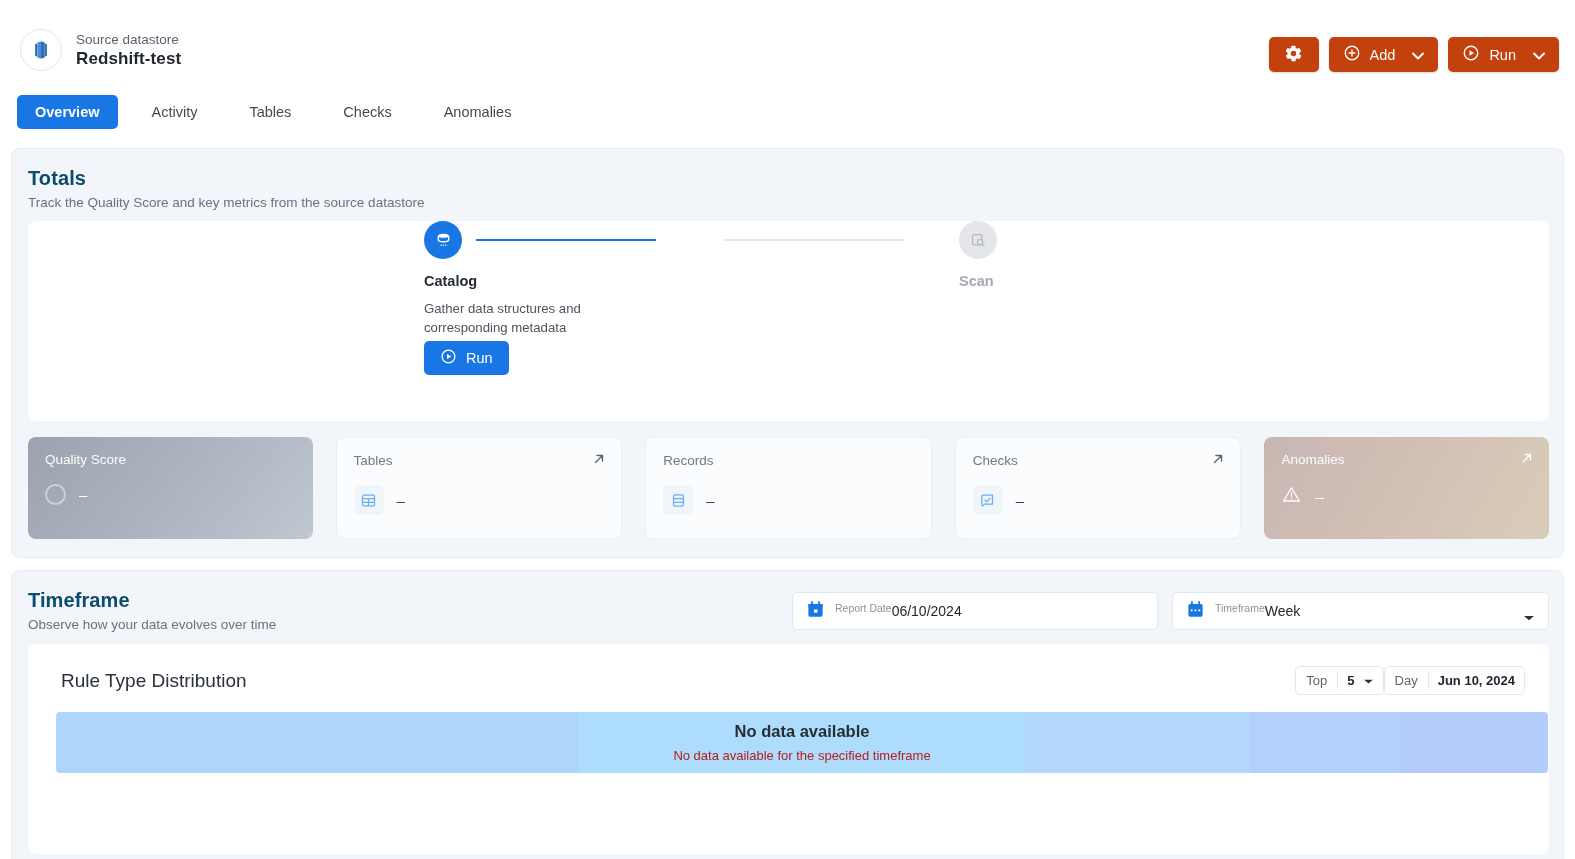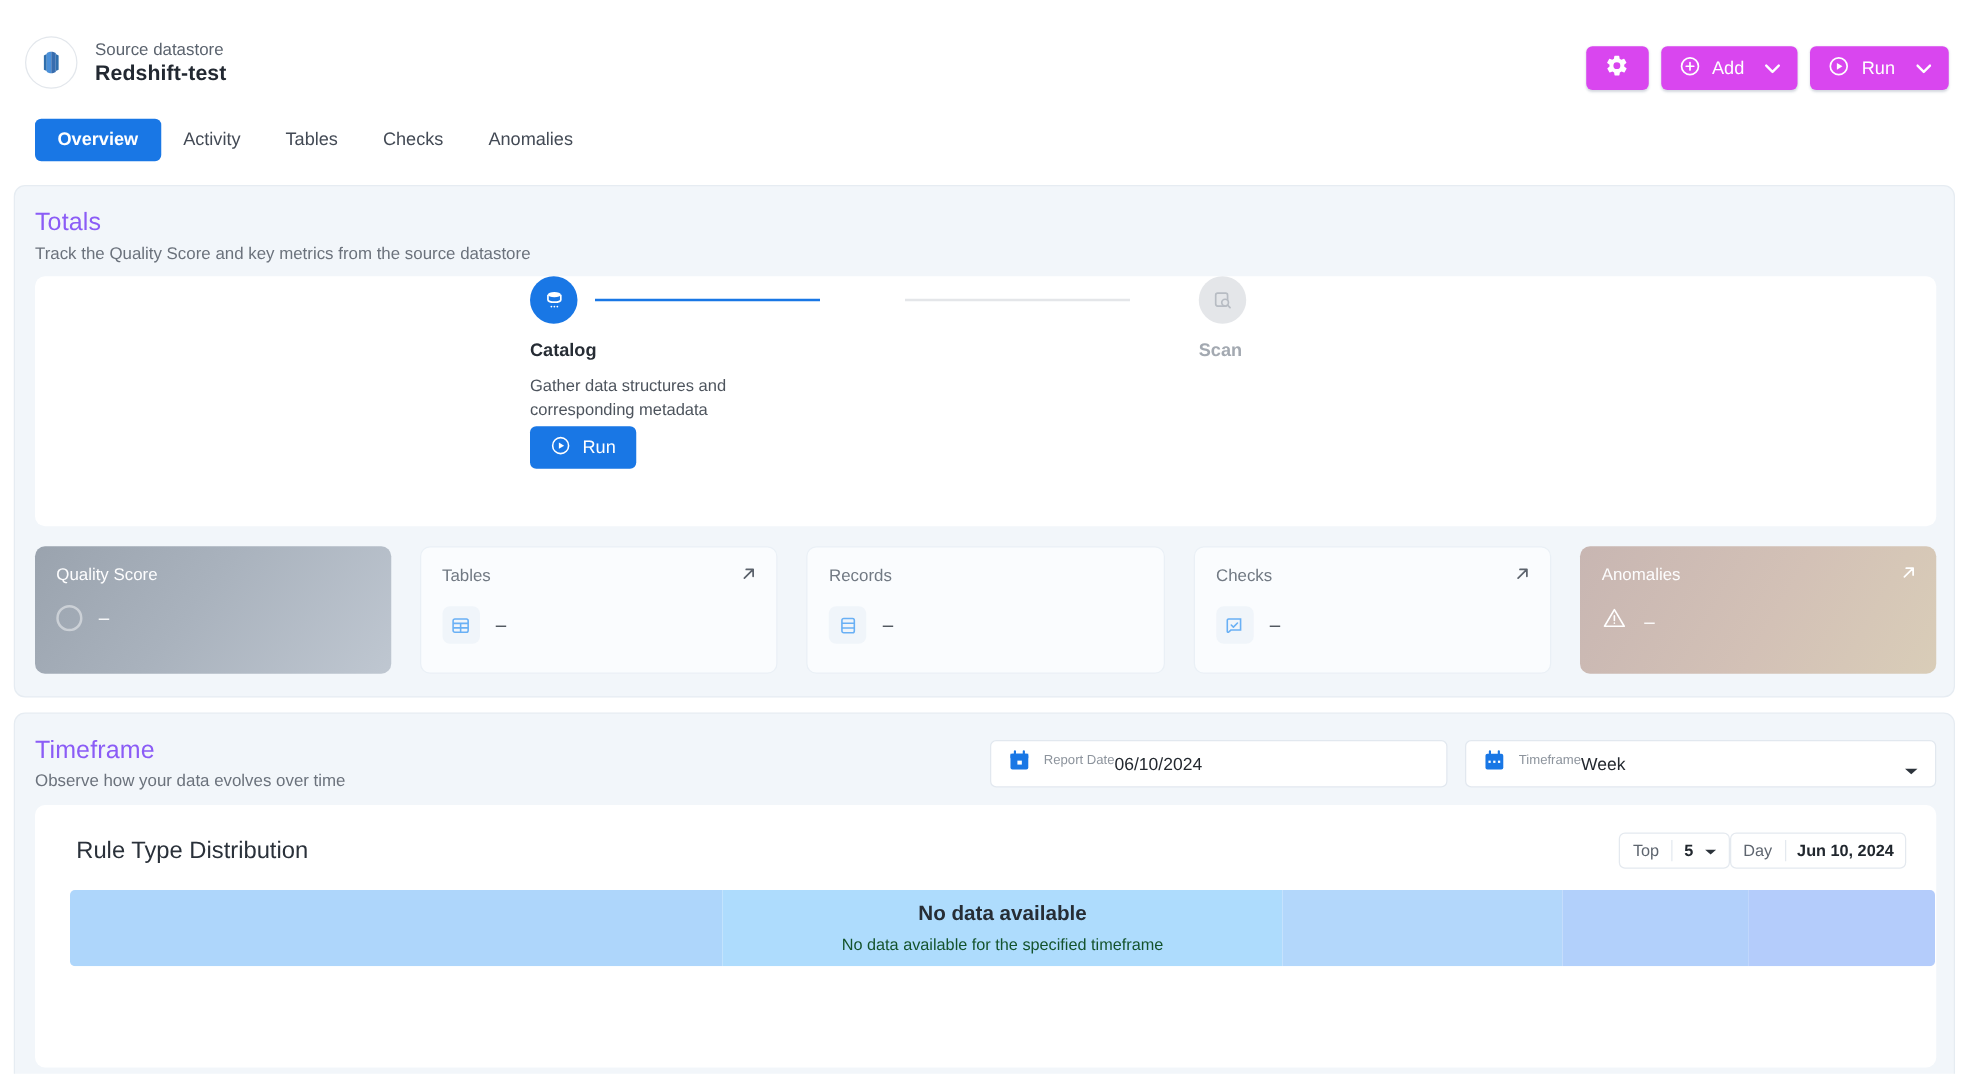--- a/index.html
+++ b/index.html
@@ -27,43 +27,43 @@
   .ds-logo {
     width: 42px; height: 42px; border-radius: 50%;
     border: 1px solid #e3e7ec; background: #fff;
     display: flex; align-items: center; justify-content: center;
   }
   .ds-text .ds-kicker { font-size: 13.5px; color: #5b636e; line-height: 17px; }
   .ds-text .ds-title { font-size: 17px; font-weight: 700; color: #222831; line-height: 22px; letter-spacing: .1px;}
 
   .hdr-actions { position: absolute; right: 16px; top: 37px; display: flex; gap: 10px; align-items: center; }
   .btn {
-    background: #d946ef; color: #fff; border: none; border-radius: 5px;
+    background: #c2410c; color: #fff; border: none; border-radius: 5px;
     height: 35px; display: flex; align-items: center; gap: 9px;
     padding: 0 14px; font-size: 14.5px; cursor: pointer;
     font-family: "Liberation Sans", sans-serif;
     box-shadow: 0 1px 2px rgba(16,40,80,.18);
   }
   .btn.icon-only { width: 50px; padding: 0; justify-content: center; }
   .btn .caret { margin-left: 8px; }
 
   
-  .tabs { position: absolute; left: 28px; top: 95px; display: flex; gap: 0; align-items: center; }
+  .tabs { position: absolute; left: 17px; top: 95px; display: flex; gap: 16px; align-items: center; }
   .tab {
     font-size: 14.5px; color: #434a55; padding: 9px 18px; border-radius: 5px;
     cursor: pointer; line-height: 16px; white-space: nowrap;
   }
   .tab.active { background: #1977e5; color: #fff; font-weight: 600; }
 
   
   .panel {
     position: absolute; background: #f2f6fa; border: 1px solid #e6ecf2;
     border-radius: 9px;
   }
-  .panel-title { font-size: 20px; font-weight: 400; color: #8b5cf6; letter-spacing: .1px; }
+  .panel-title { font-size: 20px; font-weight: 700; color: #0c4a6e; letter-spacing: .1px; }
   .panel-sub { font-size: 13.5px; color: #6b727c; margin-top: 5px; }
 
   #totals-panel { left: 11px; top: 148px; width: 1553px; height: 410px; }
   .totals-head { position: absolute; left: 16px; top: 18px; }
 
   .stepper-card {
     position: absolute; left: 16px; top: 72px; width: 1521px; height: 200px;
     background: #fff; border-radius: 8px;
   }
   .steps { position: absolute; left: 396px; top: 0; width: 1110px; height: 200px; }
@@ -134,21 +134,21 @@
     display: flex; align-items: center; font-size: 13px; color: #5e656f; cursor: pointer; background: #fff;
   }
   .seg .lbl { padding: 0 10px; }
   .seg .div { width: 1px; height: 17px; background: #e4e9ef; }
   .seg .val { padding: 0 9px; color: #21272e; font-weight: 600; display: flex; align-items: center; gap: 8px; }
 
   .nodata-wrap { position: absolute; left: 28px; top: 68px; width: 1492px; height: 61px; display: flex; border-radius: 4px; overflow: hidden; }
   .nd-seg { height: 61px; }
   .nodata-text { position: absolute; left: 0; top: 68px; width: 1492px; height: 61px; display: flex; flex-direction: column; align-items: center; justify-content: center; pointer-events: none; }
   .nd-title { font-size: 16.5px; font-weight: 700; color: #262d35; }
-  .nd-sub { font-size: 13px; color: #14532d; margin-top: 7px; }
+  .nd-sub { font-size: 13px; color: #b91c1c; margin-top: 7px; }
 </style>
 </head>
 <body>
 
 <div class="page">
 
   <div class="back-pill">
     <span>
       <svg width="9" height="13" viewBox="0 0 9 13">
           <path d="M7 1L2 6.5 7 12" stroke="#fff" stroke-width="1.9" fill="none" stroke-linecap="round" stroke-linejoin="round"></path>

